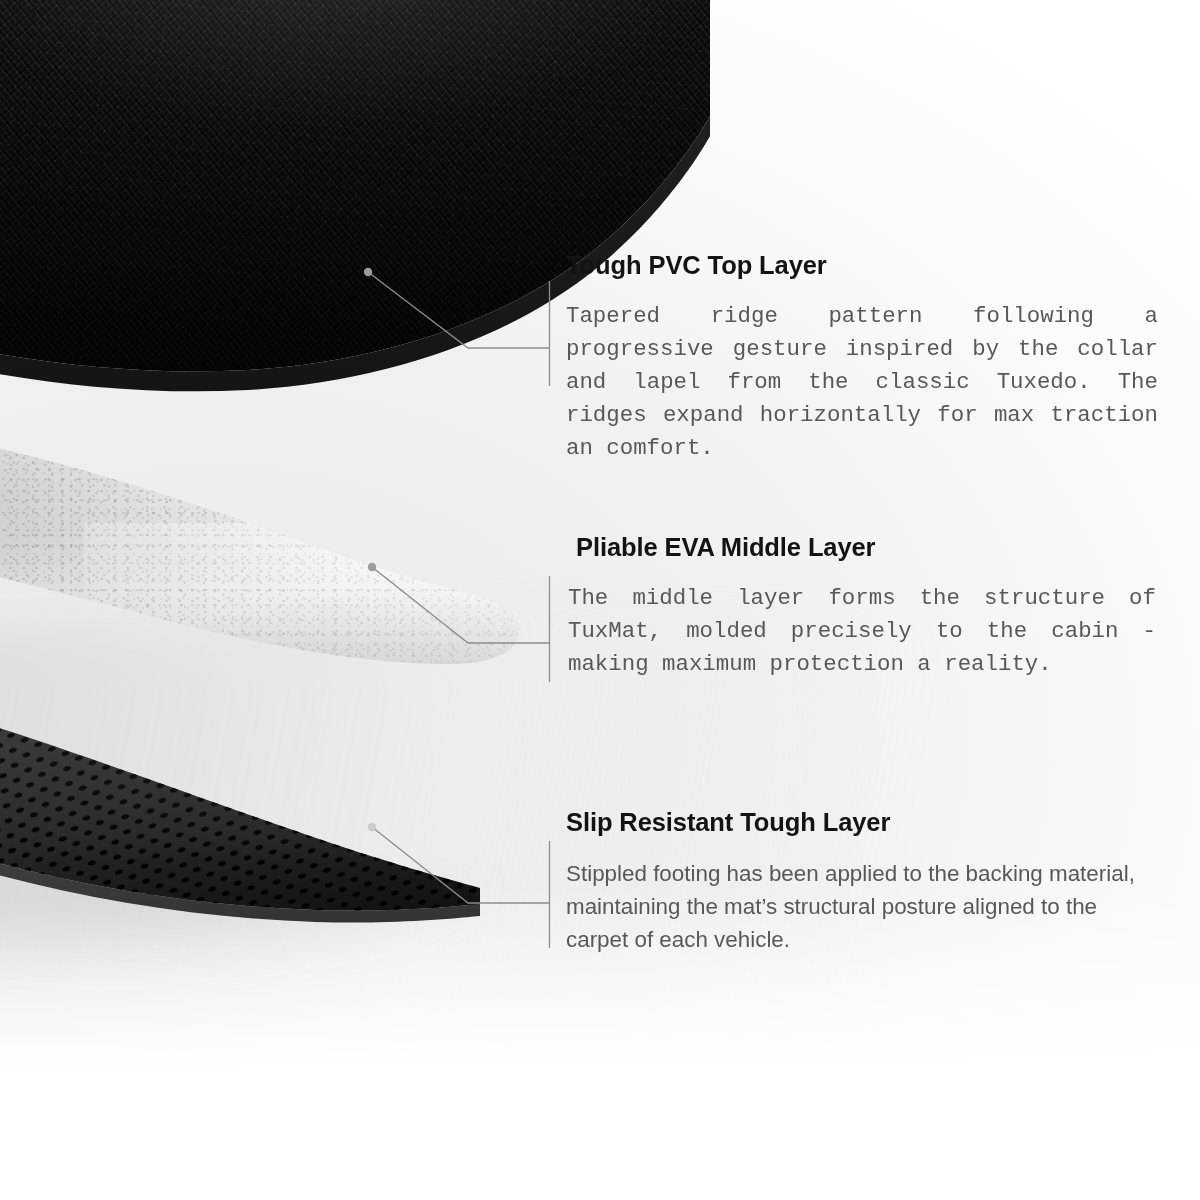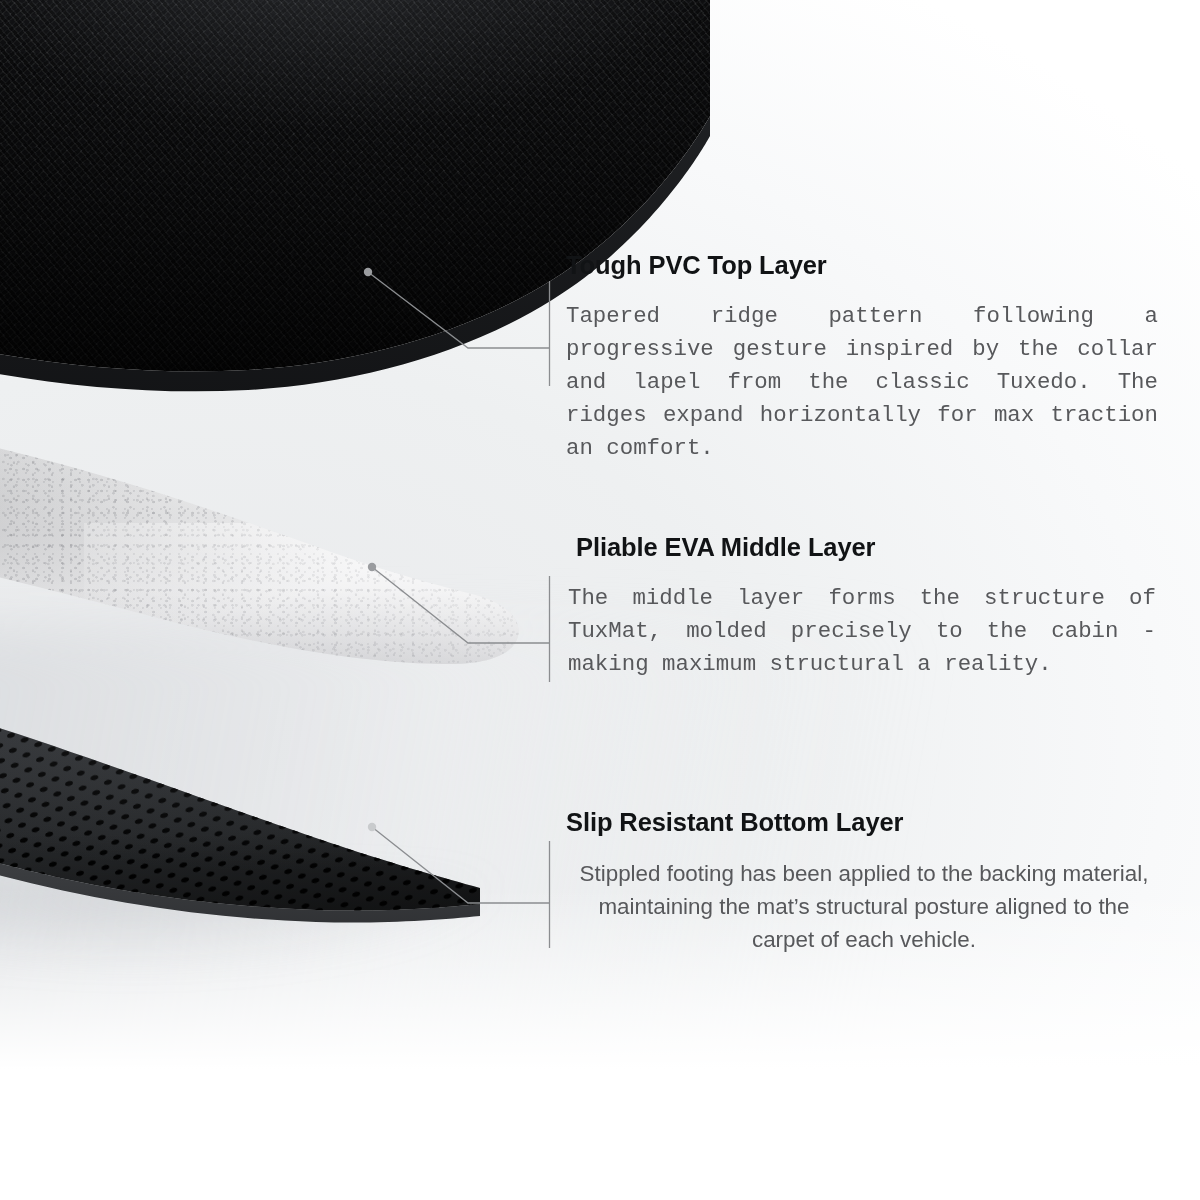--- a/index.html
+++ b/index.html
@@ -239,21 +239,21 @@
     color: #57585b;
     font-weight: 400;
   }
   .callout-body.justify { text-align: justify; text-align-last: left; font-family: Liberation Mono, monospace; }
 
   #callout-1 { top: 238px; margin-top: 13px; }
   #callout-1 .callout-body { width: 592px; }
   #callout-2 { top: 533px; left: 576px; }
   #callout-2 .callout-body { width: 588px; margin-left: -8px; }
   #callout-3 { top: 808px; }
-  #callout-3 .callout-body { width: 596px; text-align: center; }
+  #callout-3 .callout-body { width: 596px; }
 </style>
 </head>
 <body>
 
 <div id="stage">
 
   <div class="bg-base"></div>
   <div class="bg-sheen"></div>
   <div class="bg-floor"></div>
 
@@ -303,21 +303,21 @@
     </g>
   </svg>
 
   <div class="callout" id="callout-1">
     <h2 class="callout-title">Tough PVC Top Layer</h2>
     <p class="callout-body justify">Tapered ridge pattern following a progressive gesture inspired by the collar and lapel from the classic Tuxedo. The ridges expand horizontally for max traction an comfort.</p>
   </div>
 
   <div class="callout" id="callout-2">
     <h2 class="callout-title">Pliable EVA Middle Layer</h2>
-    <p class="callout-body justify">The middle layer forms the structure of TuxMat, molded precisely to the cabin - making maximum structural a reality.</p>
+    <p class="callout-body justify">The middle layer forms the structure of TuxMat, molded precisely to the cabin - making maximum protection a reality.</p>
   </div>
 
   <div class="callout" id="callout-3">
-    <h2 class="callout-title">Slip Resistant Bottom Layer</h2>
+    <h2 class="callout-title">Slip Resistant Tough Layer</h2>
     <p class="callout-body">Stippled footing has been applied to the backing material, maintaining the mat’s structural posture aligned to the carpet of each vehicle.</p>
   </div>
 
 </div>
 
 </body></html>

